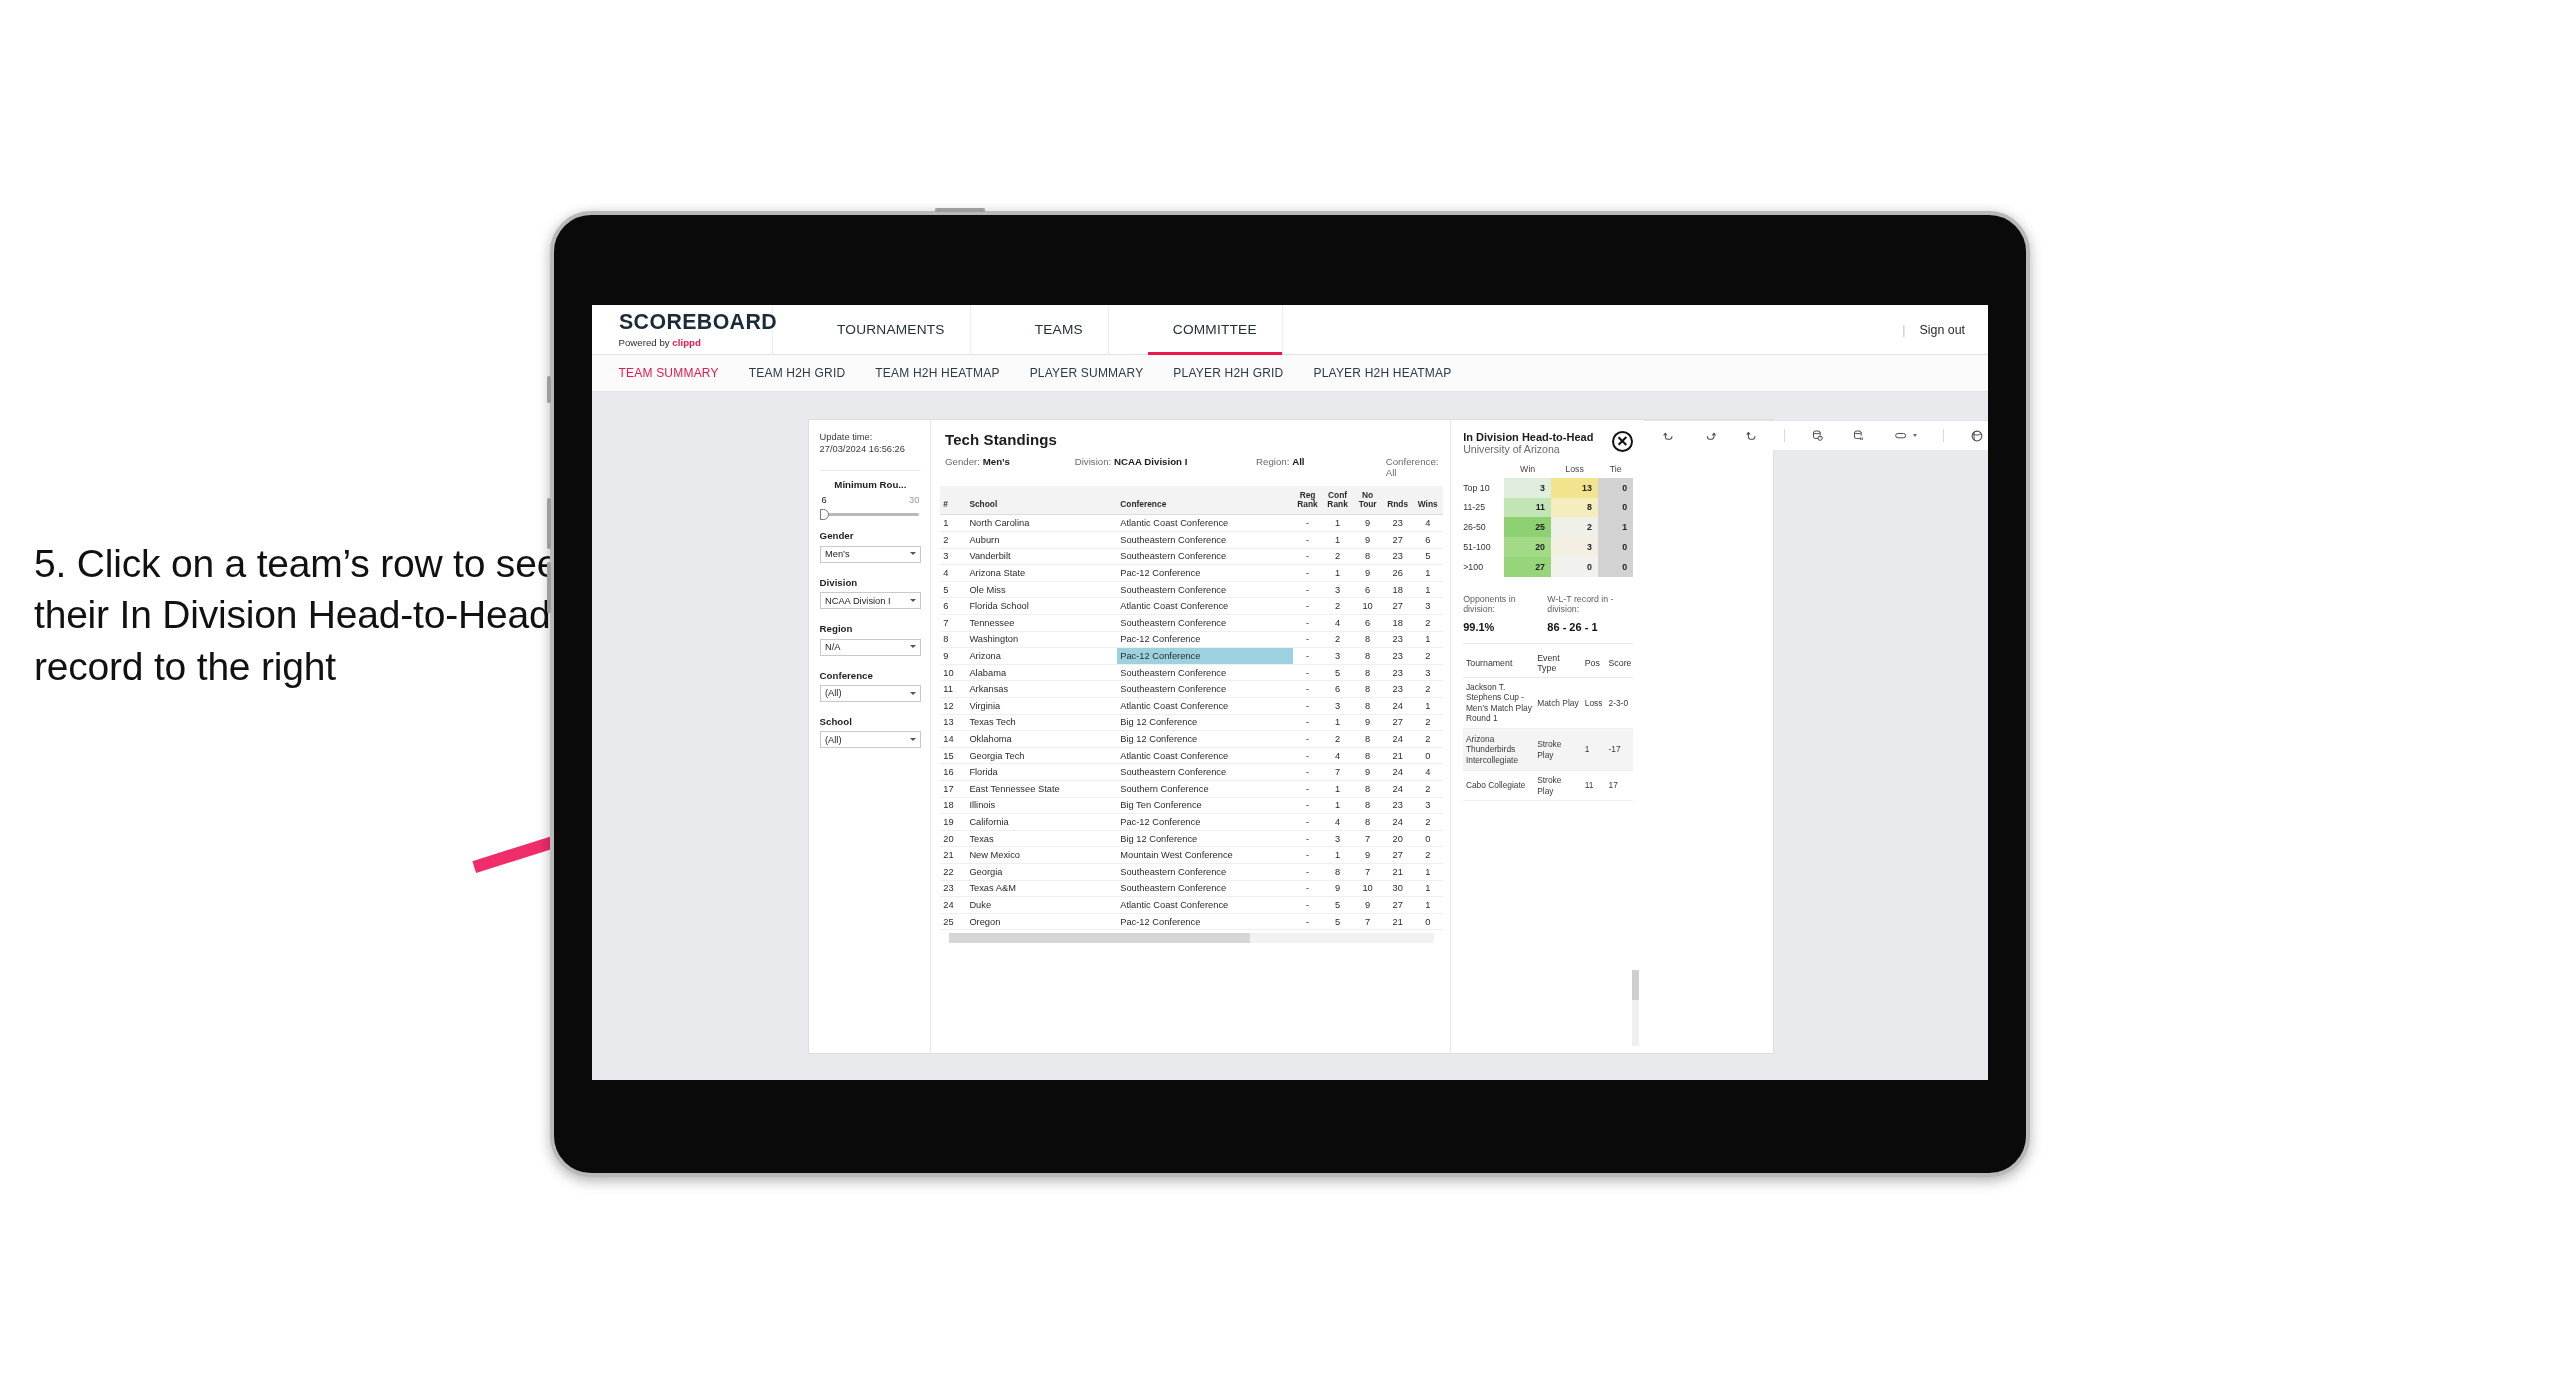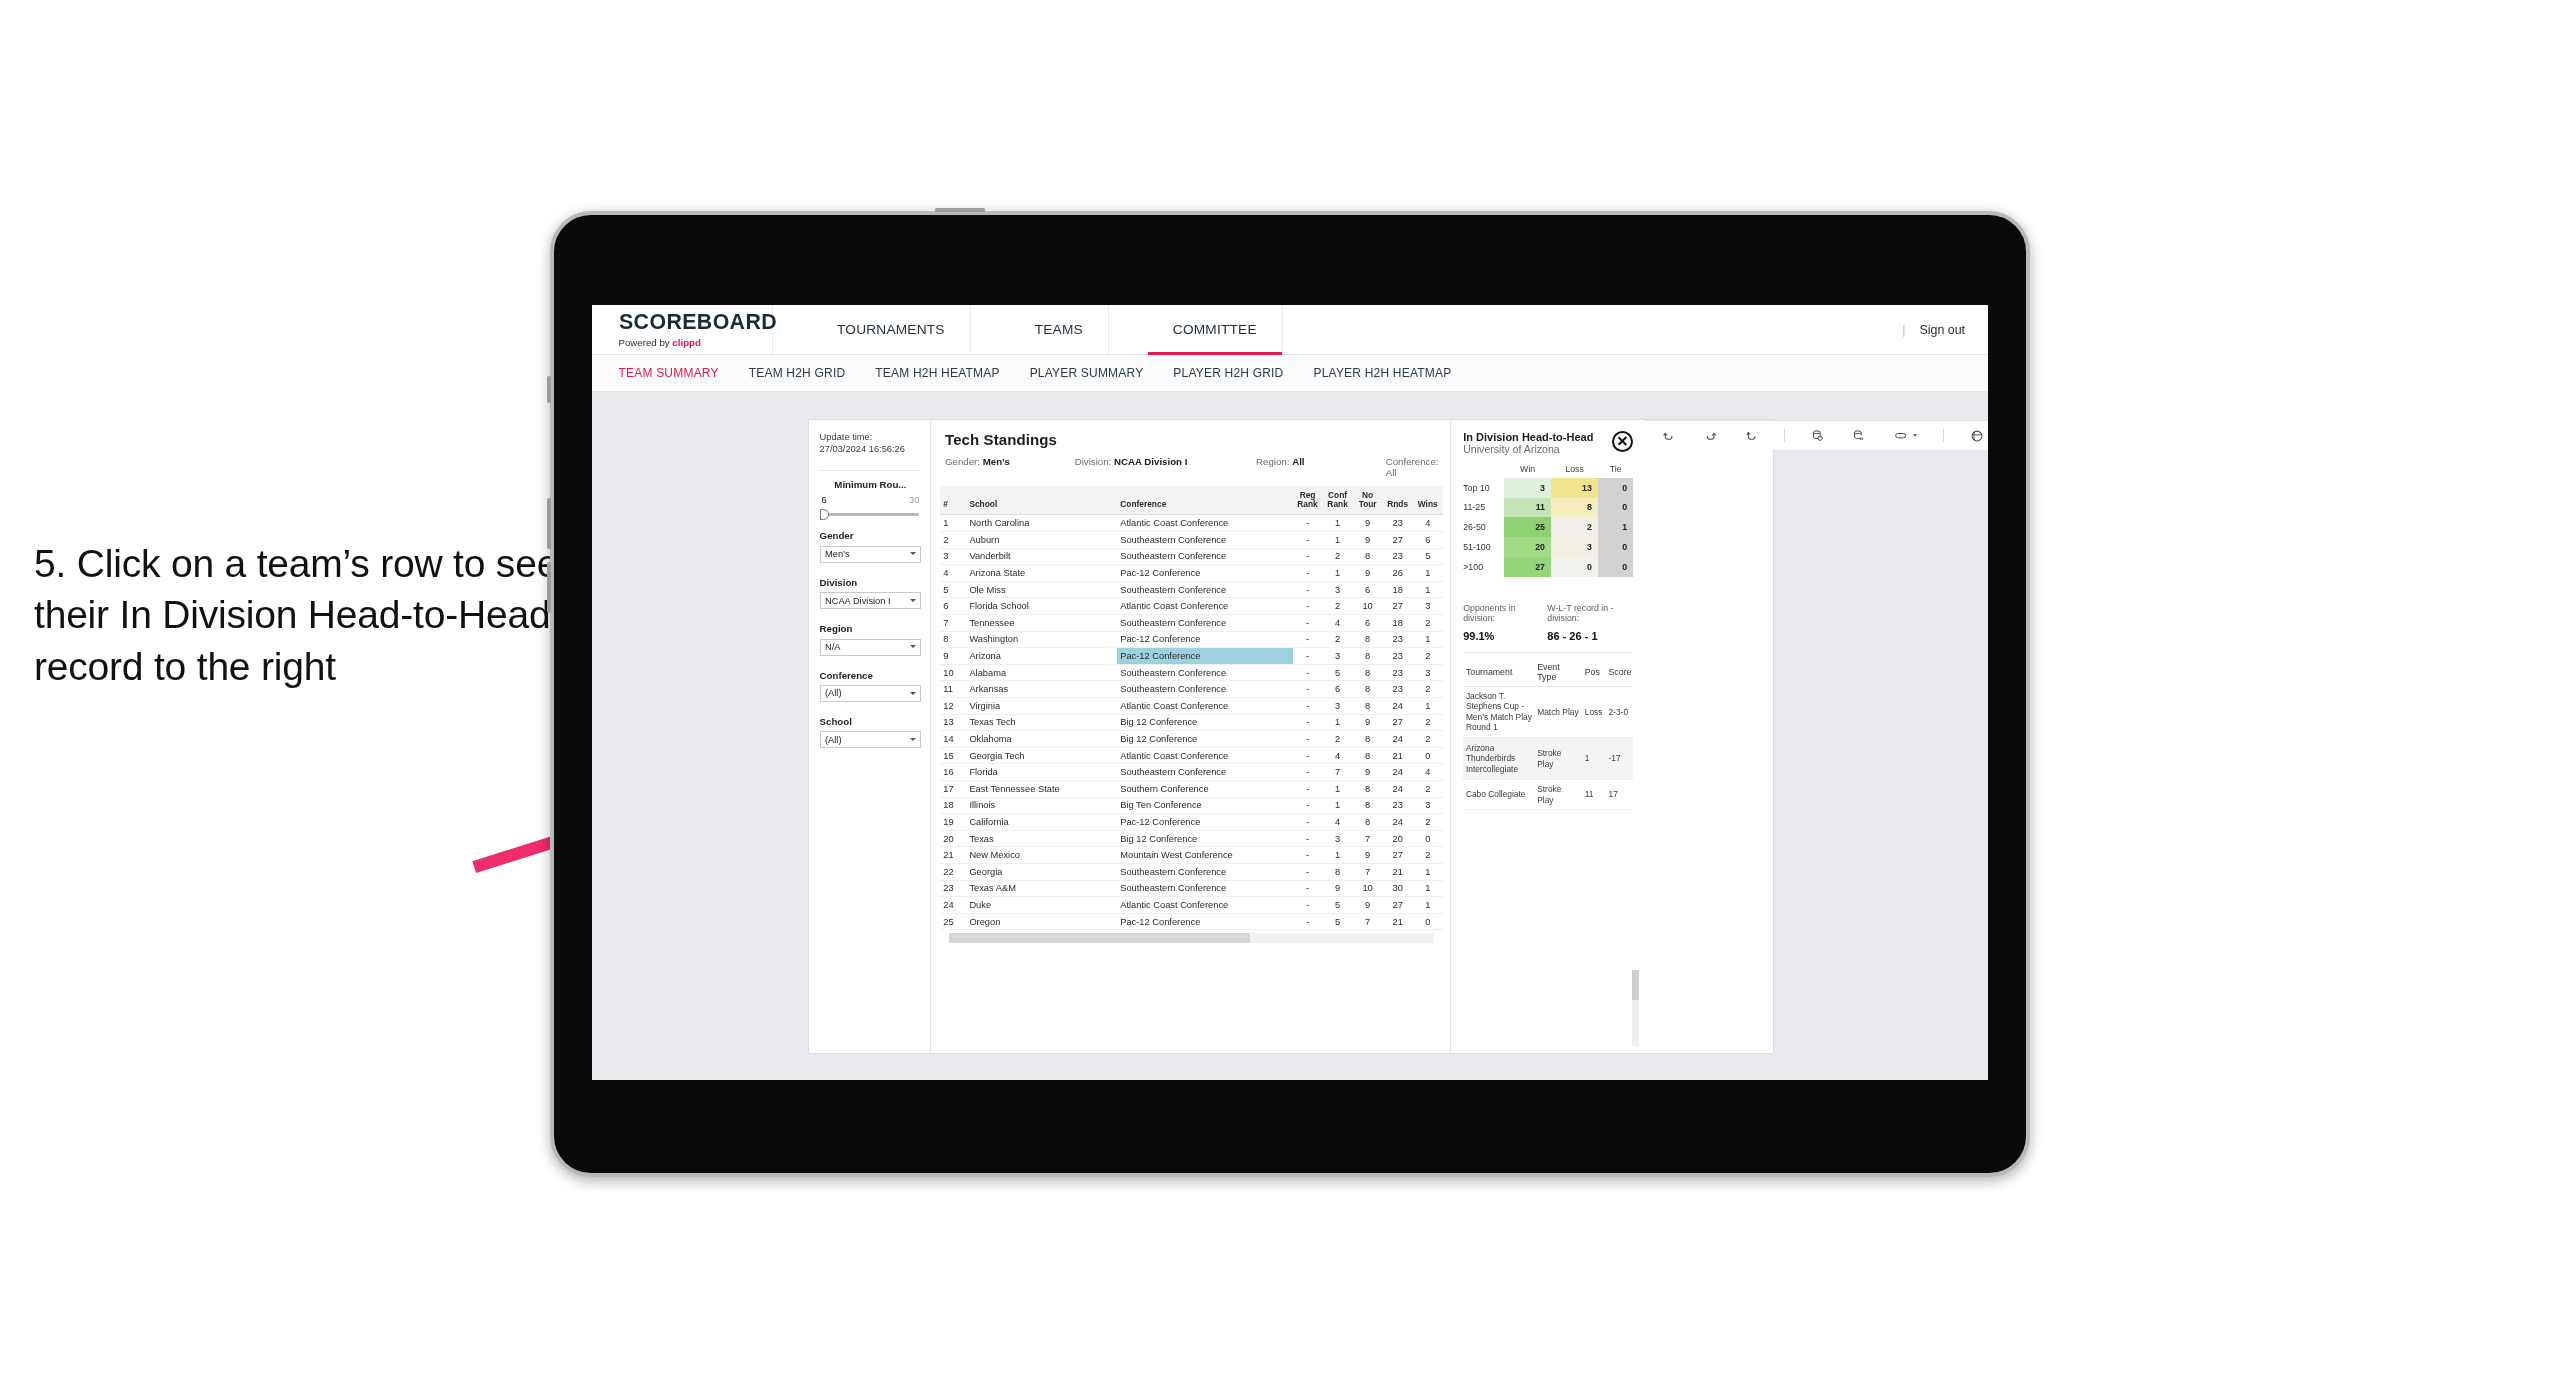--- a/index.html
+++ b/index.html
@@ -192,21 +192,21 @@
   }
   .closebtn::before { transform: rotate(45deg); }
   .closebtn::after  { transform: rotate(-45deg); }
 
   table.matrix { width:100%; border-collapse:collapse; margin-top: 8.8px; font-size:8.8px; }
   table.matrix th { font-weight:400; color:#444; font-size:8.8px; padding-bottom:3.5px; text-align:center; }
   table.matrix th.rowlab { width: 41px; }
   table.matrix td.rowlab { color:#333; font-size:8.8px; padding-right:3.5px; white-space:nowrap; background:#fff; }
   table.matrix td.cell { text-align:right; padding: 4.9px 6.2px 4.9px 3.5px; font-size:8.8px; color:#222; font-weight:700; }
 
-  .stats { display:flex; margin-top: 26px; align-items: center; }
+  .stats { display:flex; margin-top: 17px; align-items: center; }
   .stat { }
   .stat.s1 { width: 96px; }
   .stat-lab { font-size:8.8px; color:#5d5d5d; }
   .stat-val { font-size:11px; font-weight:700; color:#111; margin-top:7px; }
 
   .tdiv { border-top:0.9px solid #e8e8e8; margin: 10.6px 0 0 0; }
   table.events { width:100%; border-collapse:collapse; margin-top: 5.3px; font-size:8.4px; color:#3a3a3a; table-layout:fixed; }
   table.events th { font-weight:400; color:#333; font-size:8.8px; text-align:left; padding: 3.5px 2.7px; border-bottom:0.9px solid #e8e8e8; }
   table.events td { padding: 4.4px 2.7px; vertical-align:middle; border-bottom:0.9px solid #efefef; line-height:1.25; }
   table.events tr.alt td { background:#f4f4f4; }

